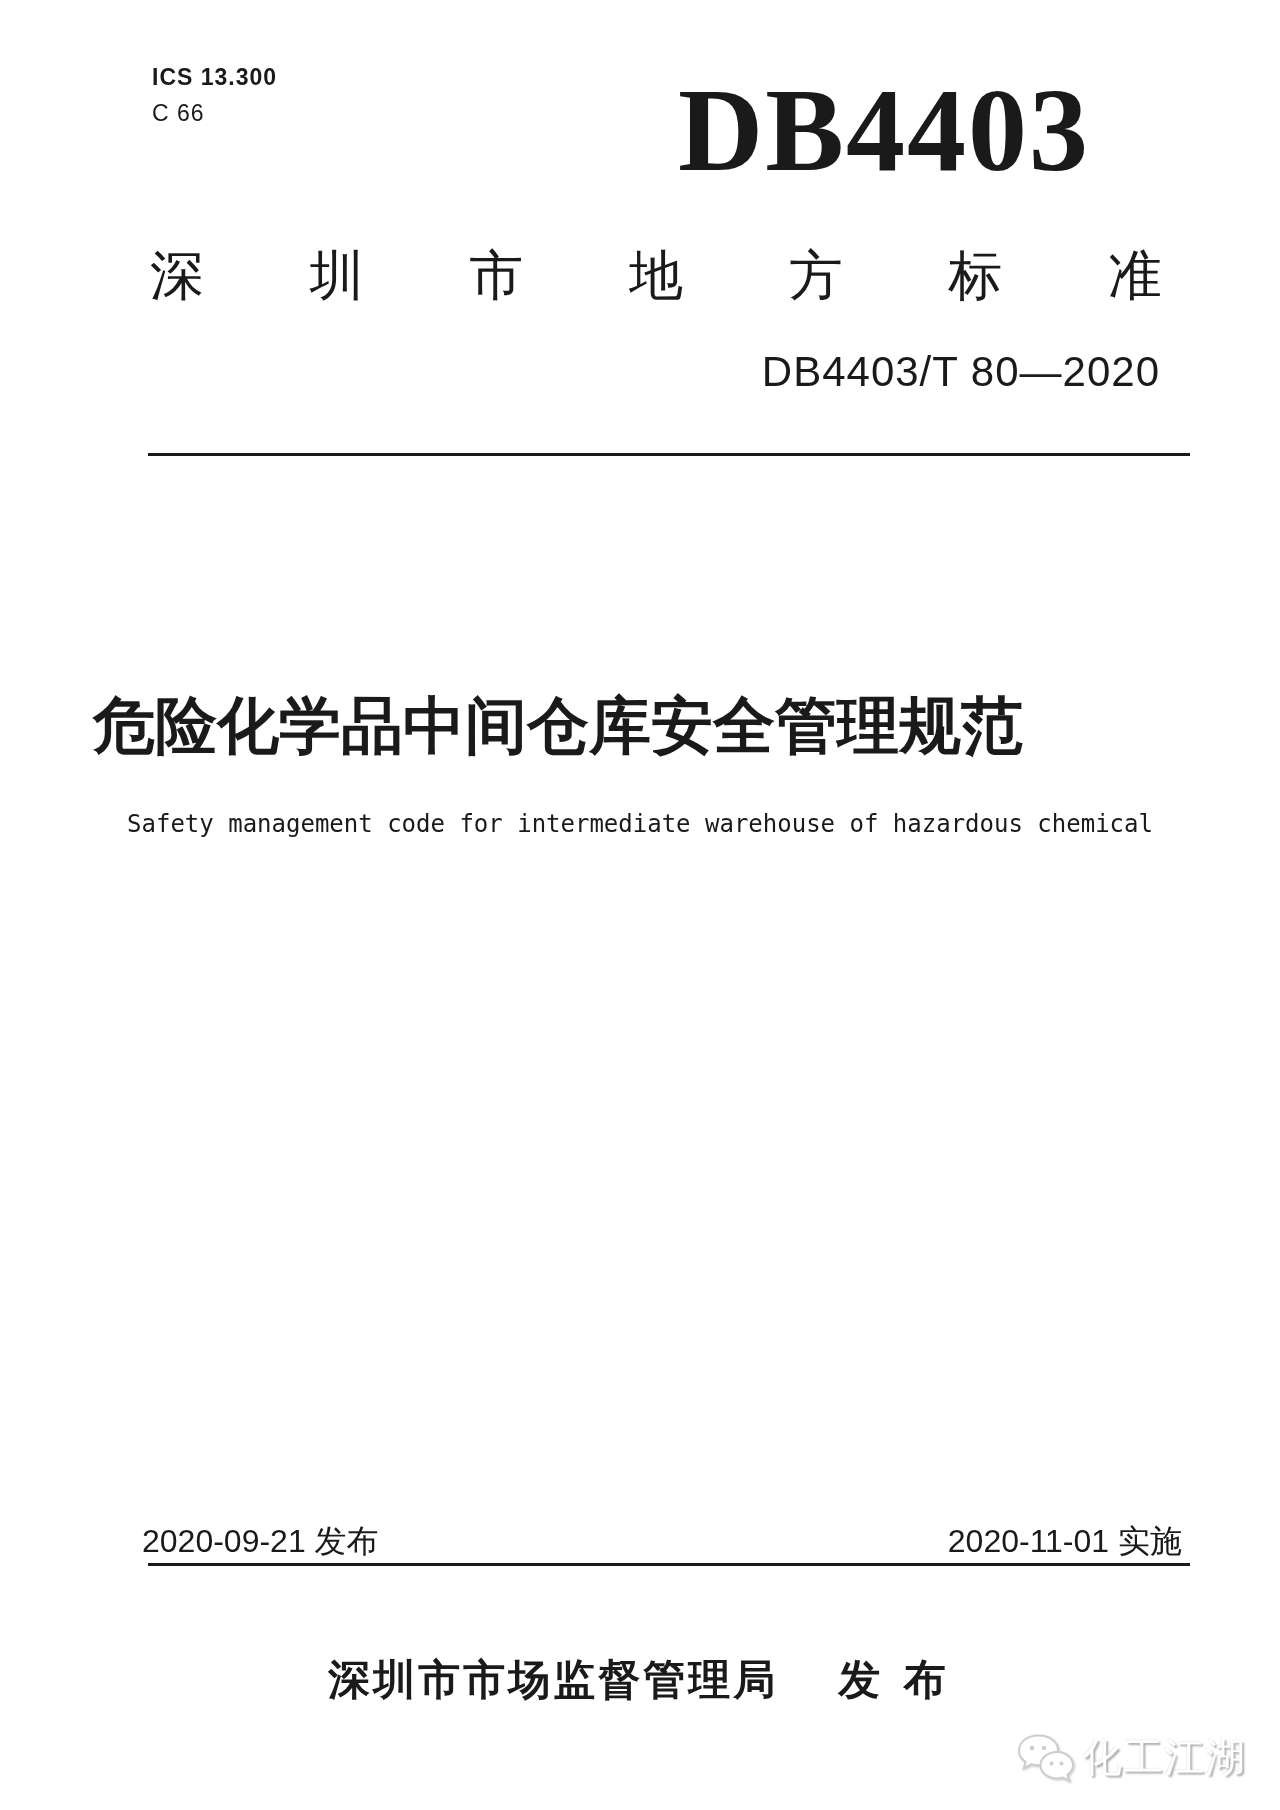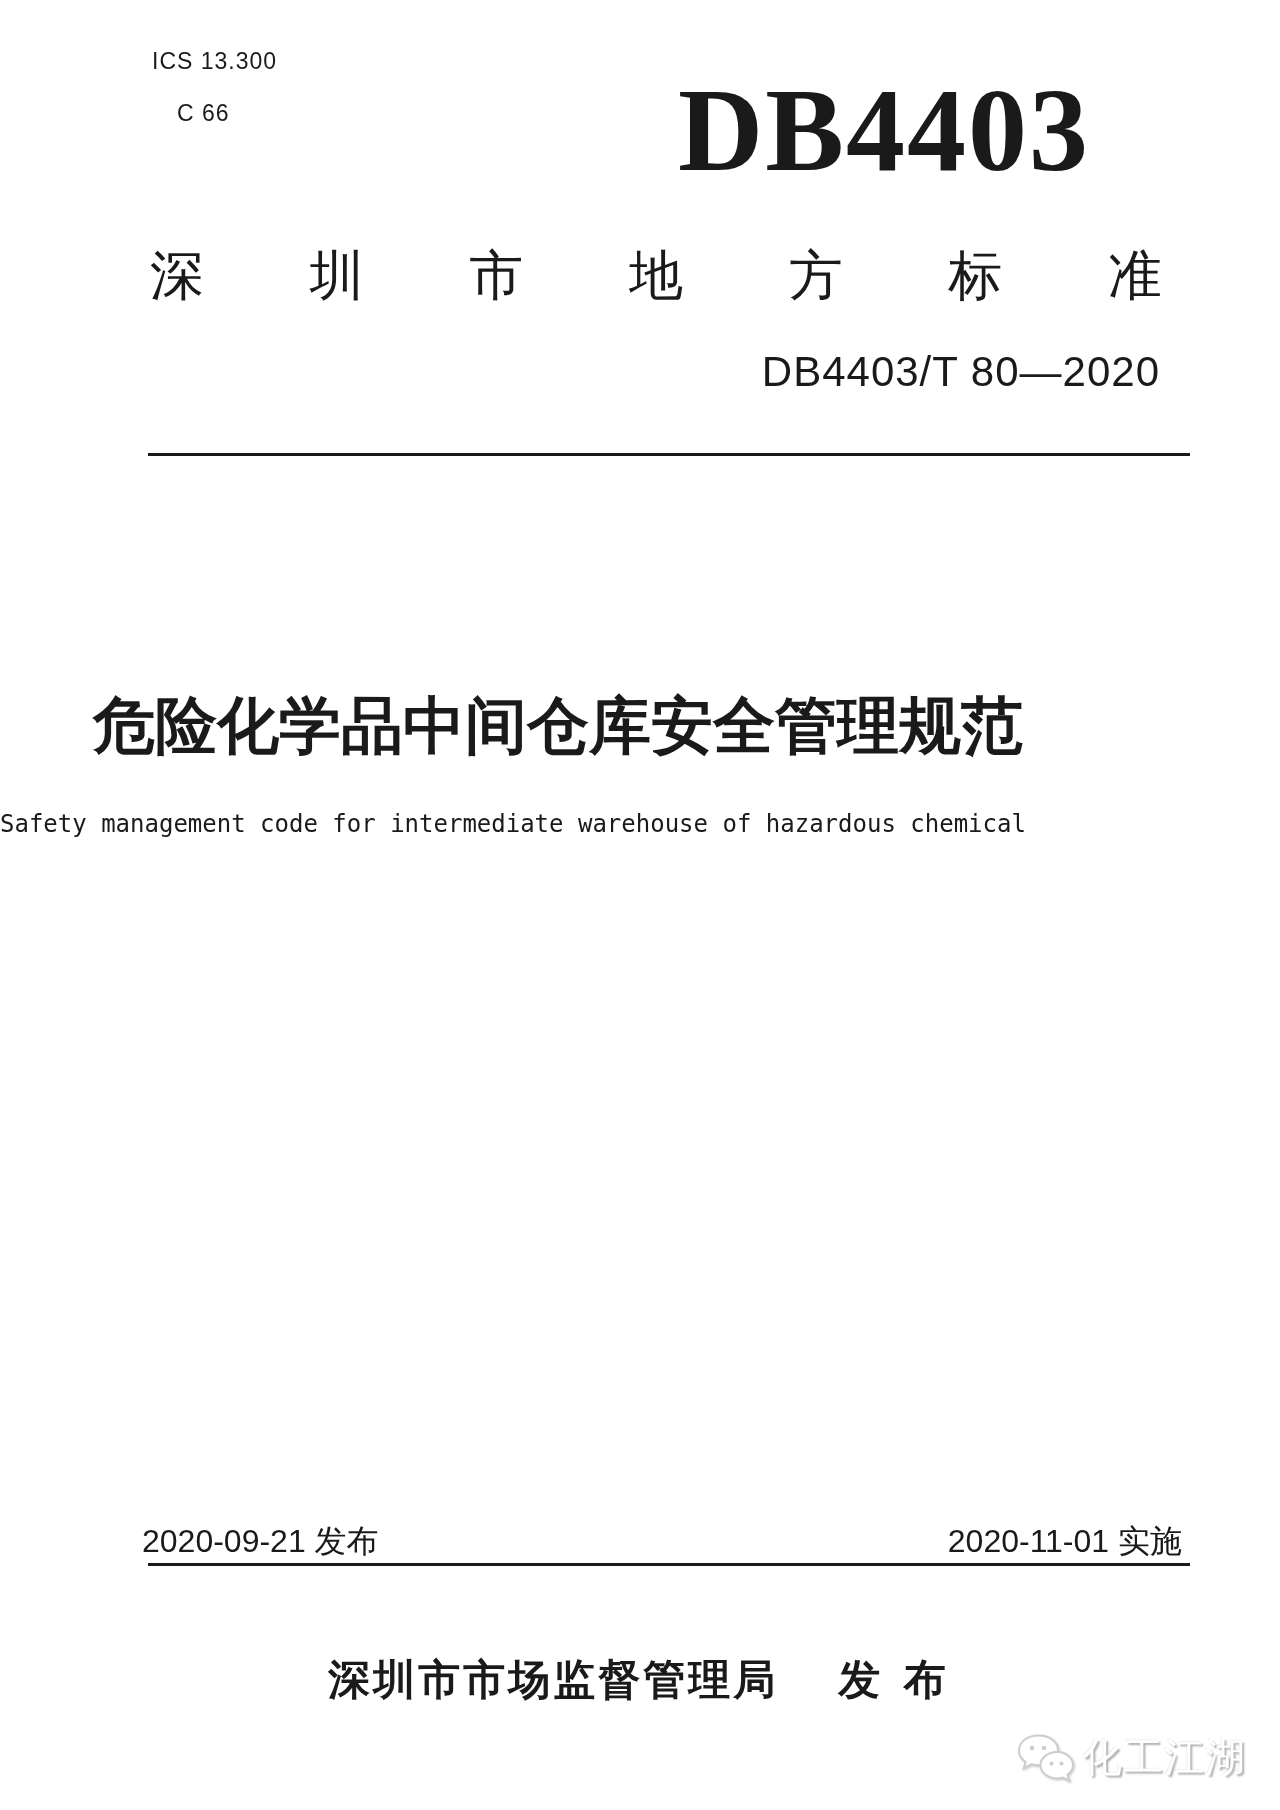--- a/index.html
+++ b/index.html
@@ -7,26 +7,26 @@
     position: relative;
     width: 1280px;
     height: 1810px;
     background: #ffffff;
     overflow: hidden;
     color: #1a1a1a;
     font-family: "Liberation Sans", "DejaVu Sans", sans-serif;
   }
 
   .ics-code {
-    position: absolute; left: 152px; top: 48px;
-    font-size: 23px; letter-spacing: 1px;
+    position: absolute; left: 152px; top: 64px;
+    font-size: 23px; letter-spacing: 1px; font-weight: bold;
   }
   .class-code {
     position: absolute; left: 152px; top: 100px;
-    font-size: 23px; letter-spacing: 1px; margin-left: 25px;
+    font-size: 23px; letter-spacing: 1px;
   }
 
   .db-large {
     position: absolute; right: 190px; top: 72px;
     font-family: "Liberation Serif", "DejaVu Serif", serif;
     font-weight: 700; font-size: 118px; line-height: 1;
     letter-spacing: 2px;
   }
 
   .std-category {
@@ -43,20 +43,21 @@
   .rule { position: absolute; left: 148px; width: 1042px; height: 3px; background: #1a1a1a; }
   .rule-top { top: 453px; }
   .rule-bottom { top: 1563px; }
 
   .title-zh {
     position: absolute; left: 0; top: 690px; width: 1116px; margin: 0;
     text-align: center; font-size: 62px; font-weight: 700; line-height: 1.15;
   }
   .title-en {
     position: absolute; left: 0; top: 810px; width: 1280px;
+    text-align: center;
     font-family: "DejaVu Sans Mono", "Liberation Mono", monospace;
     font-size: 24px; letter-spacing: 0px;
   }
 
   .date-row {
     position: absolute; left: 142px; top: 1520px; width: 1040px;
     display: flex; justify-content: space-between;
     font-size: 32px;
     gap: 12px;
   }

